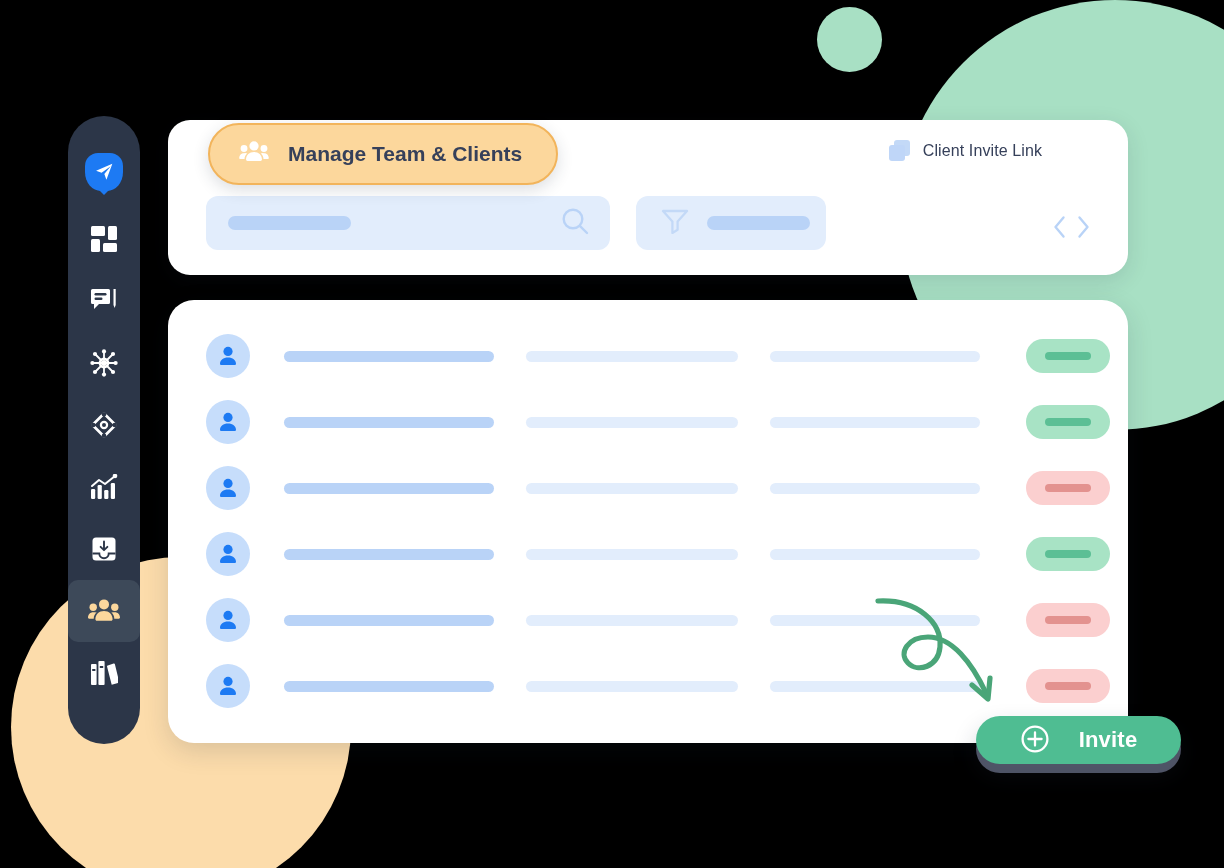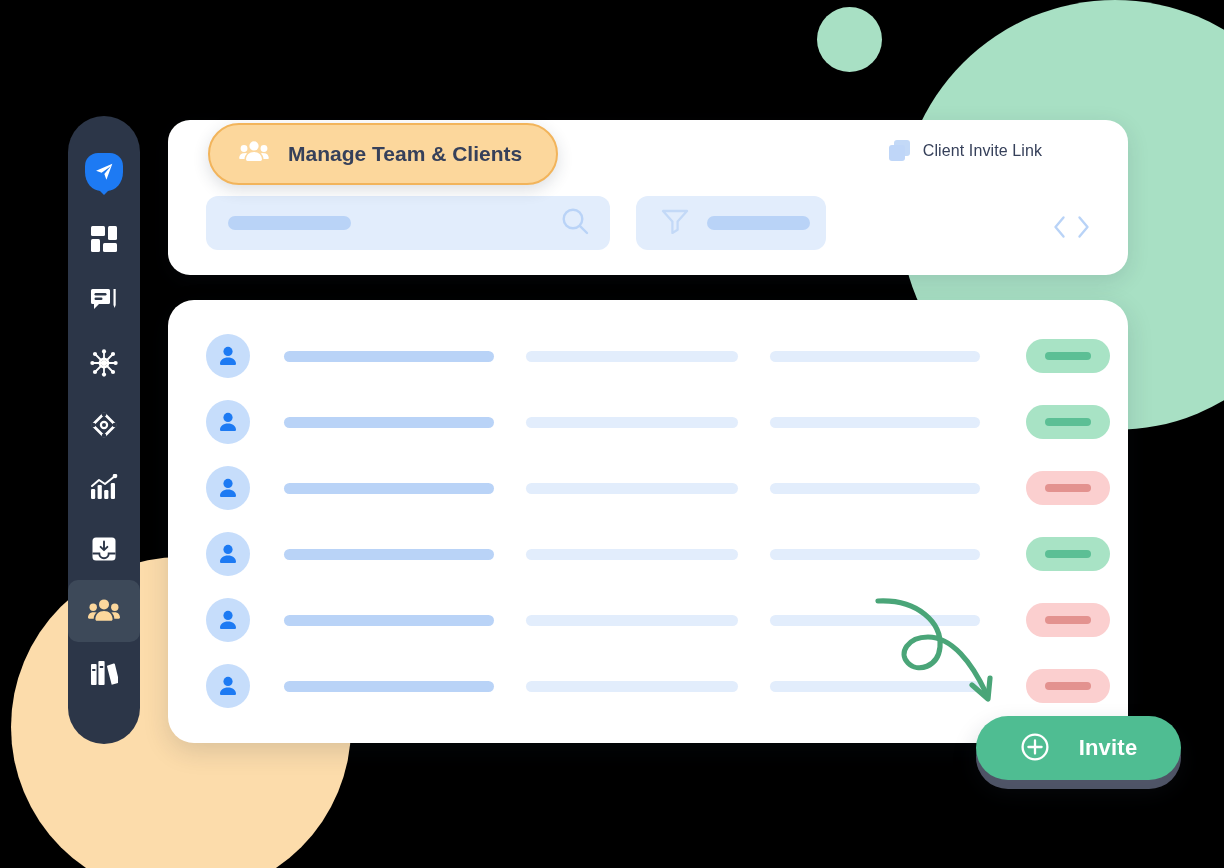--- a/index.html
+++ b/index.html
@@ -164,21 +164,21 @@
   
   #arrow-annotation {
     position: absolute; left: 860px; top: 585px;
     width: 160px; height: 135px; z-index: 25;
     pointer-events: none;
   }
 
   
   #invite-button {
     position: absolute; left: 976px; top: 716px;
-    width: 205px; height: 64px;
+    width: 205px; height: 48px;
     background: #4fbd92;
     border-radius: 32px;
     display: flex; align-items: center; justify-content: center; gap: 29px;
     box-shadow: 0 9px 0 rgba(140,150,180,0.55), 0 12px 24px rgba(30,40,60,0.22);
     z-index: 30;
     border: none; cursor: pointer;
   }
   #invite-button-label {
     font-size: 22px; font-weight: bold; color: #fff; letter-spacing: .2px;
   }

